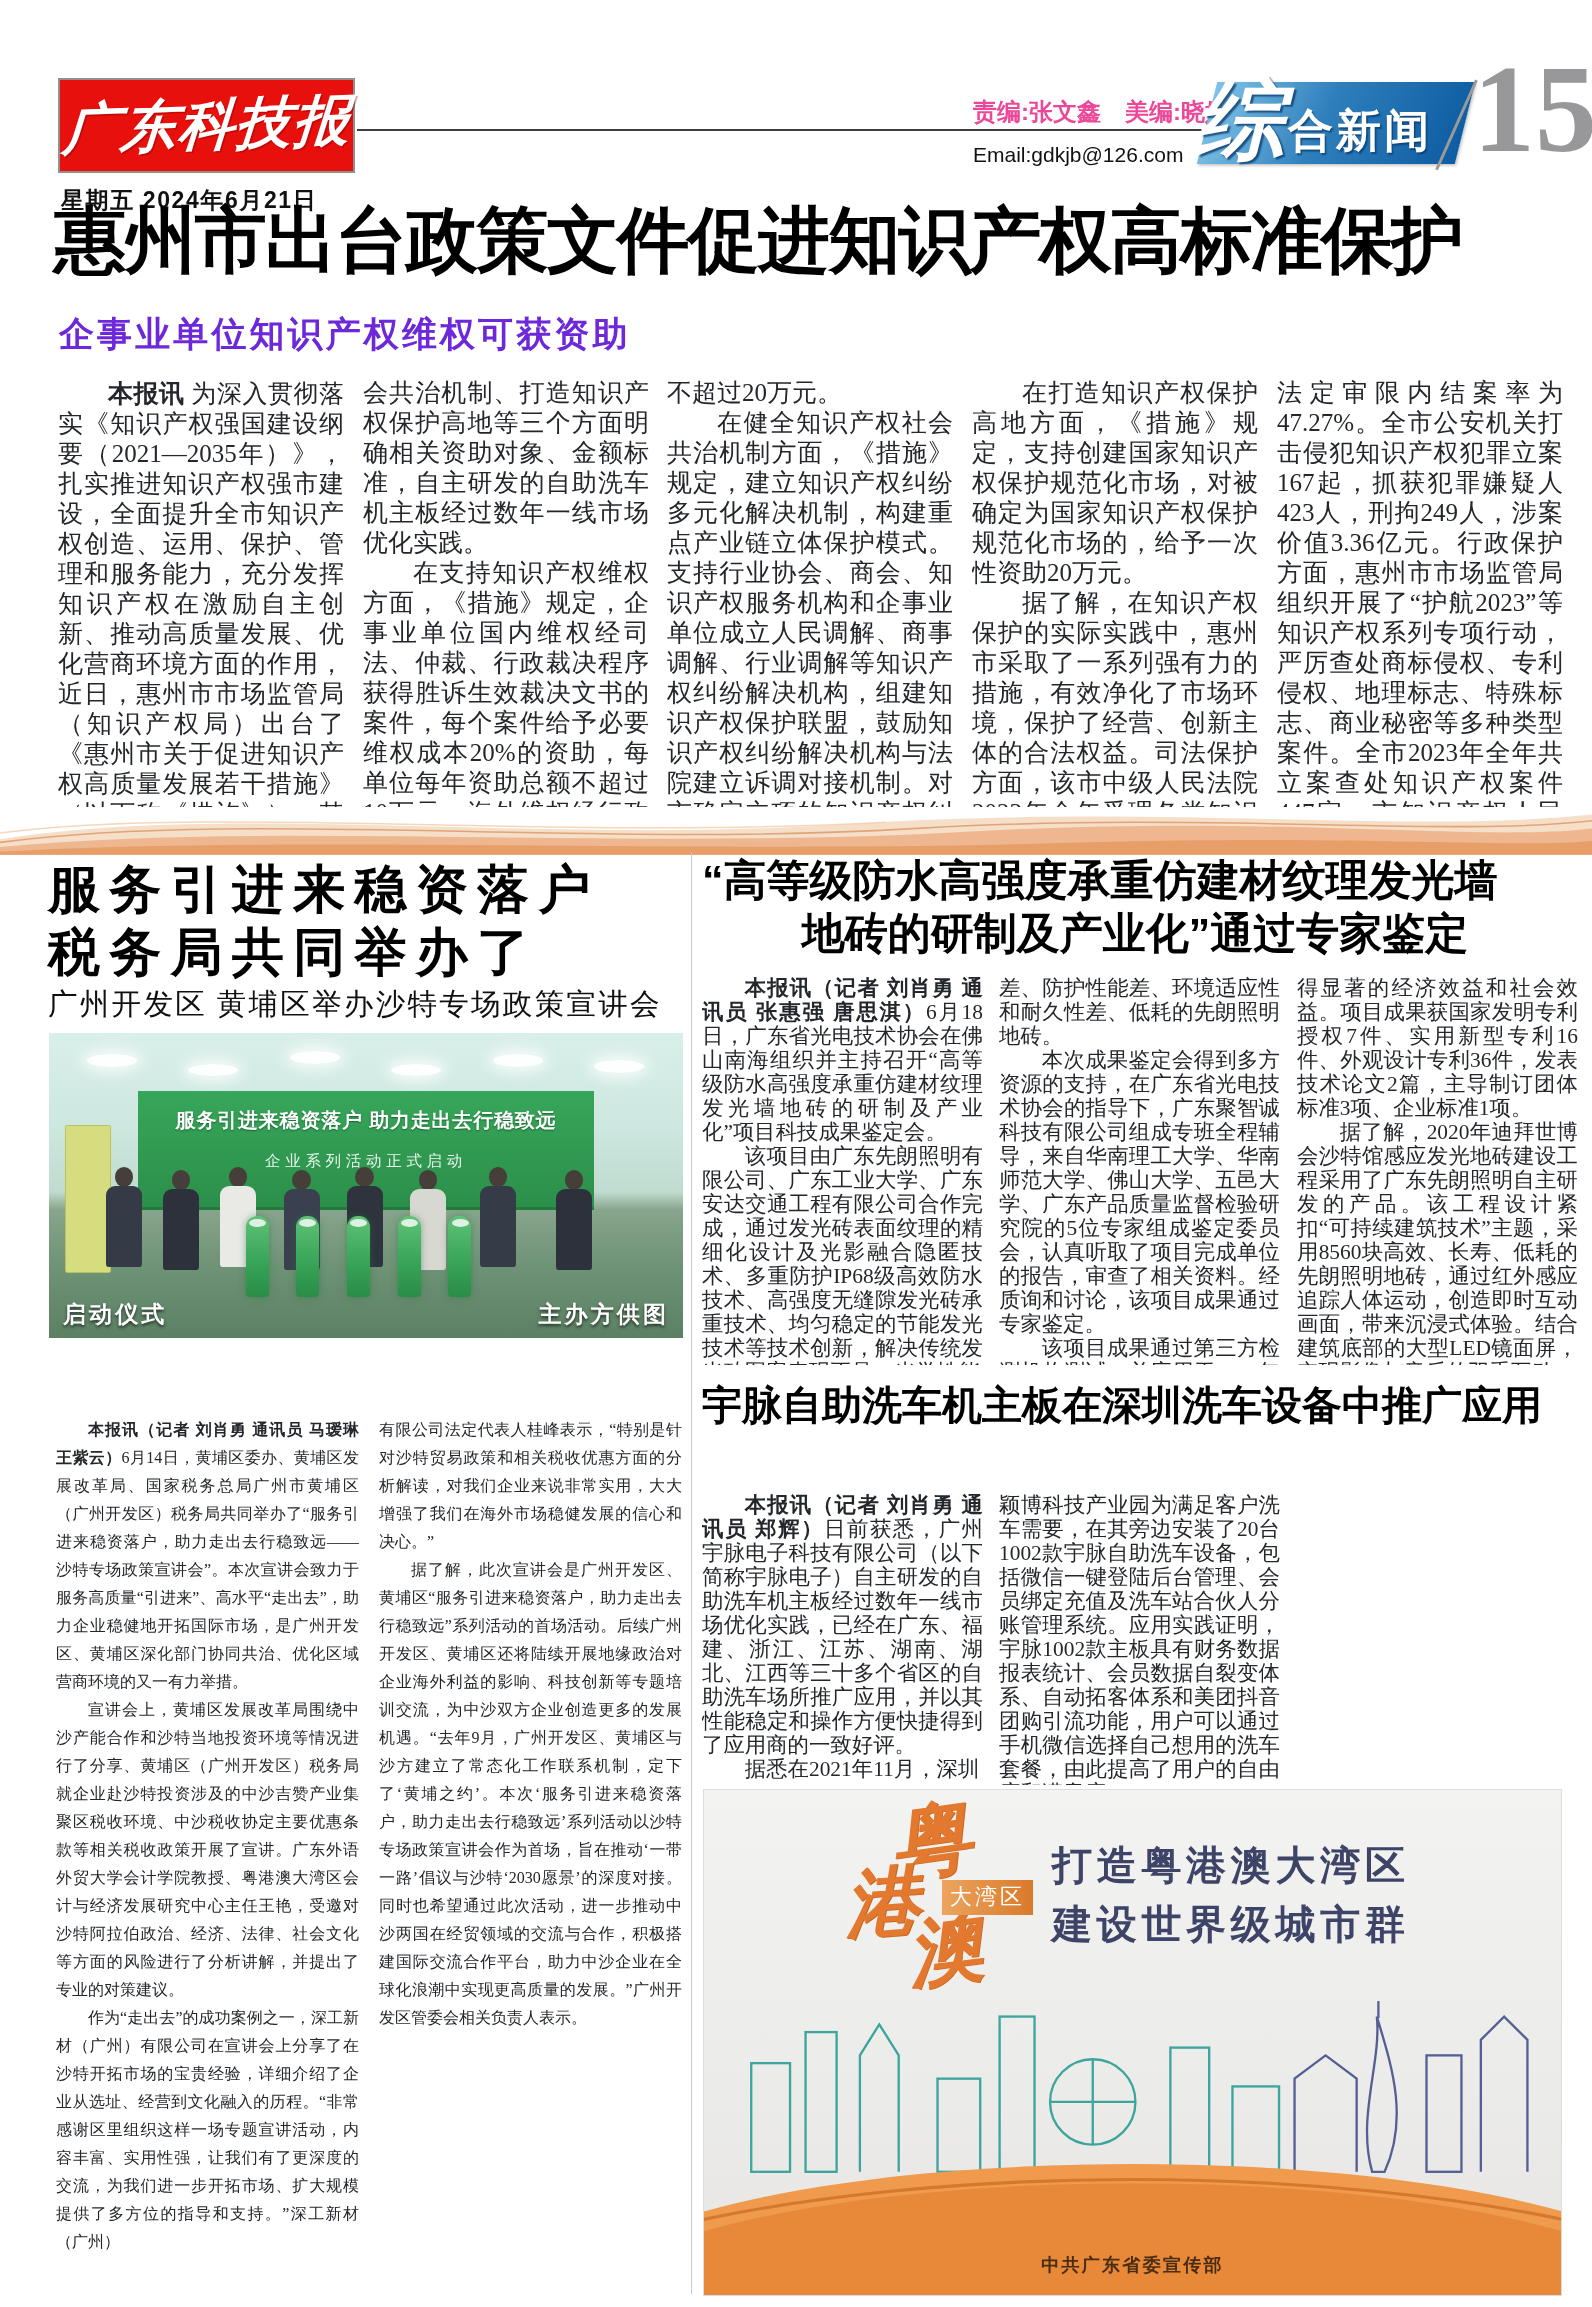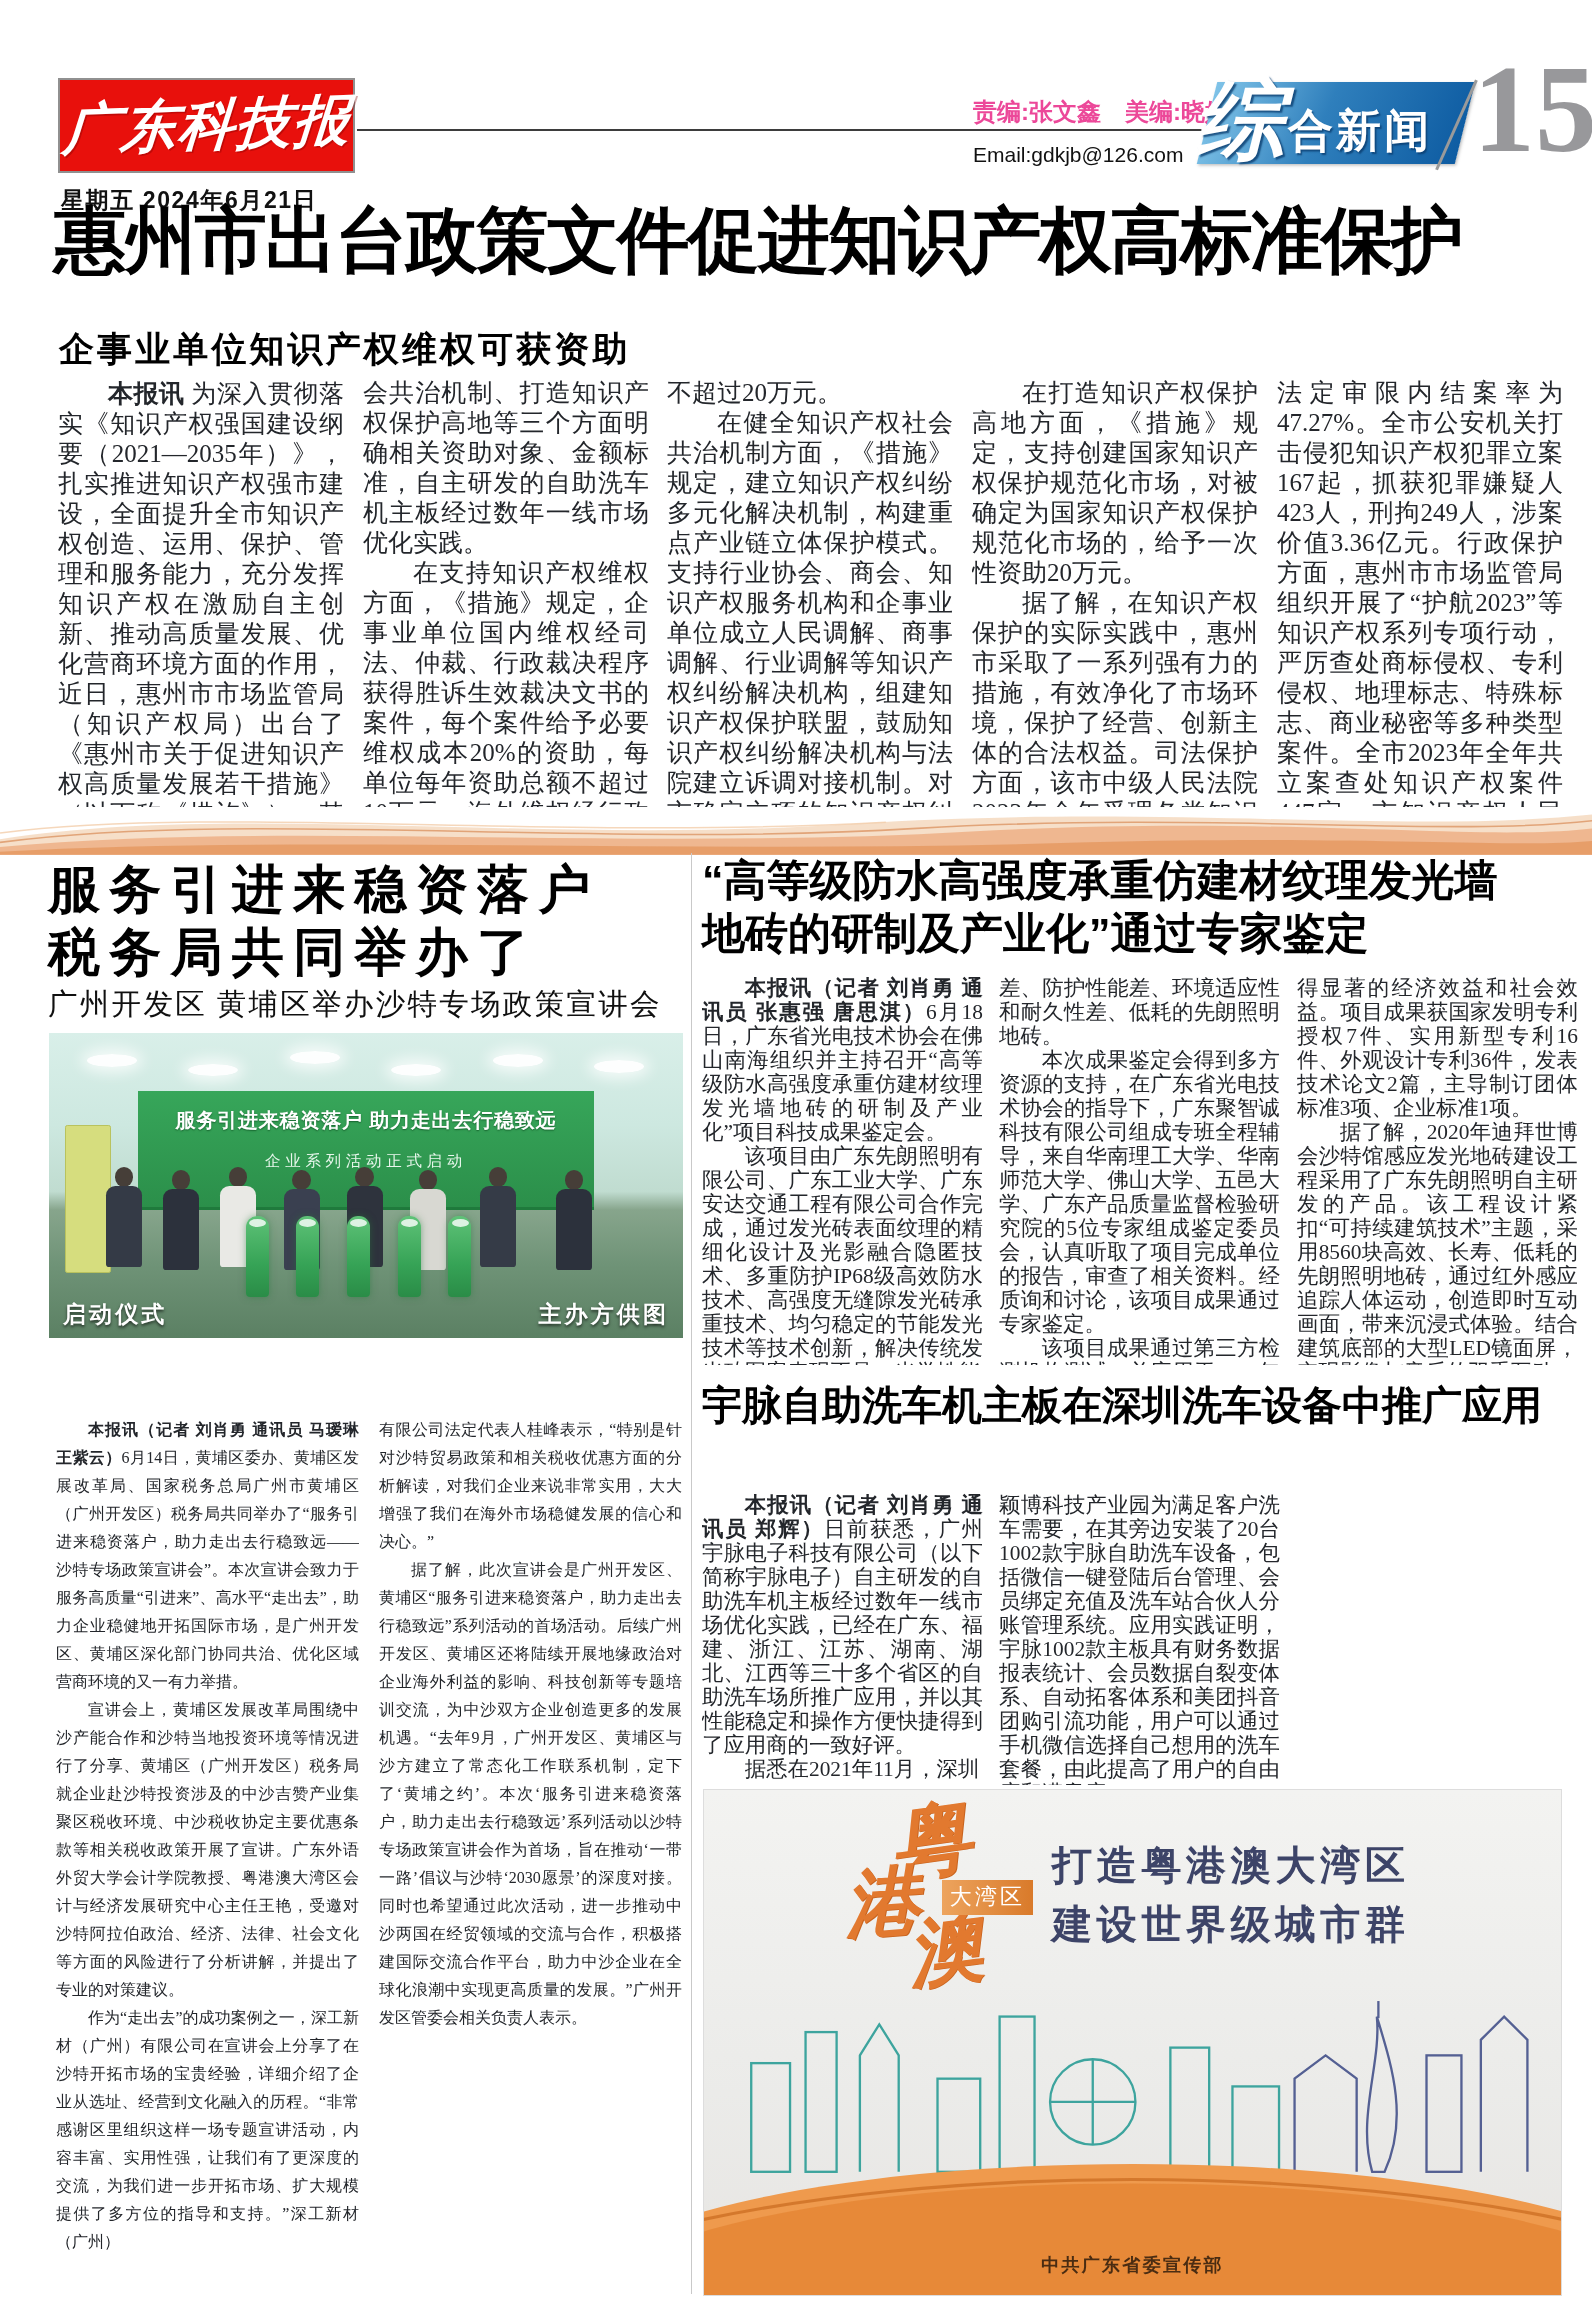--- a/index.html
+++ b/index.html
@@ -24,21 +24,21 @@
   .banner-zong{position:absolute;left:-11px;top:-20px;font-size:87px;color:#fff;font-weight:bold;
       font-style:italic;font-family:"Liberation Serif",serif;text-shadow:2.3px 2.3px 1.6px rgba(10,60,110,.8);}
   .banner-rest{position:absolute;left:81px;top:18.6px;font-size:45px;color:#fff;font-weight:bold;
       font-family:"Liberation Sans",sans-serif;letter-spacing:3.1px;text-shadow:1.6px 1.6px 1.6px rgba(10,60,110,.8);}
   .banner-slash{left:1455px;top:76px;width:3.1px;height:98px;background:#9a9a9a;transform:rotate(24deg);}
   .page-number{left:1473px;top:48px;font-size:124px;font-weight:bold;color:#98989b;
       font-family:"Liberation Serif",serif;line-height:1;}
   
   .lead-headline{left:54px;top:193px;width:1511px;font-size:72px;font-weight:900;color:#000;
       font-family:"Liberation Sans",sans-serif;letter-spacing:-1.6px;white-space:nowrap;}
-  .lead-subhead{left:59px;top:326px;font-size:35px;font-weight:600;color:#000000;letter-spacing:3.1px;}
+  .lead-subhead{left:59px;top:311px;font-size:35px;font-weight:600;color:#6d28d9;letter-spacing:3.1px;}
   .news-col{top:378px;width:286px;height:429px;overflow:hidden;font-size:25px;line-height:30px;
       text-align:justify;color:#23262b;}
   .para{margin:0;}
   .para.ind{text-indent:2em;}
   .para b{font-family:"Liberation Sans",sans-serif;font-weight:bold;}
   
   .wave-wrap{left:0;top:794px;width:1593px;height:61px;}
   
   .a2-headline{left:48px;top:855px;font-size:52px;font-weight:900;color:#000;
       font-family:"Liberation Sans",sans-serif;letter-spacing:9.3px;white-space:nowrap;}
@@ -65,21 +65,21 @@
   .ph-podium::before{content:"";position:absolute;left:3.1px;top:3.1px;width:17px;height:7.8px;border-radius:50%;
       background:rgba(255,255,255,.8);}
   .ph-banner{position:absolute;left:2.5%;top:30%;width:7%;height:48%;background:#d6dd7e;
       border:1.6px solid #b9c25e;border-radius:2.3px;}
   .ph-caption{position:absolute;bottom:7.8px;color:#fff;font-size:23px;font-weight:bold;
       font-family:"Liberation Sans",sans-serif;letter-spacing:3.1px;text-shadow:0 1.6px 3.1px rgba(0,0,0,.65);}
   
   .v-rule{left:691px;top:853px;width:0.8px;height:1441px;background:#c9c9c9;}
   .a3-headline{left:702px;top:852px;width:866px;font-size:43px;font-weight:900;color:#000;
       font-family:"Liberation Sans",sans-serif;letter-spacing:0;white-space:nowrap;}
-  .a3-headline2{top:905px;}
+  .a3-headline2{top:905px;text-align:center;}
   .a3-col{top:976px;width:281px;height:389px;overflow:hidden;font-size:21.4px;line-height:24px;text-align:justify;}
   .a4-headline{left:702px;top:1378px;width:866px;font-size:40px;font-weight:900;color:#000;
       font-family:"Liberation Sans",sans-serif;white-space:nowrap;}
   .a4-col{top:1493px;width:281px;height:292px;overflow:hidden;font-size:21.4px;line-height:24px;text-align:justify;}
   
   .ad-box{left:703px;top:1789px;width:859px;height:507px;overflow:hidden;
       background:linear-gradient(180deg,#f3f3f1 0%,#ebebe9 60%,#e7e5e2 100%);border:0.8px solid #ddd;box-sizing:border-box;}
   .ad-ch{position:absolute;font-family:"Liberation Serif",serif;font-weight:bold;font-style:italic;color:#e2792f;
       text-shadow:0.8px 0.8px 0 #c9641f;line-height:1;}
   .ad-tag{position:absolute;left:238px;top:90px;background:linear-gradient(90deg,#eda45e,#d97a2a);

